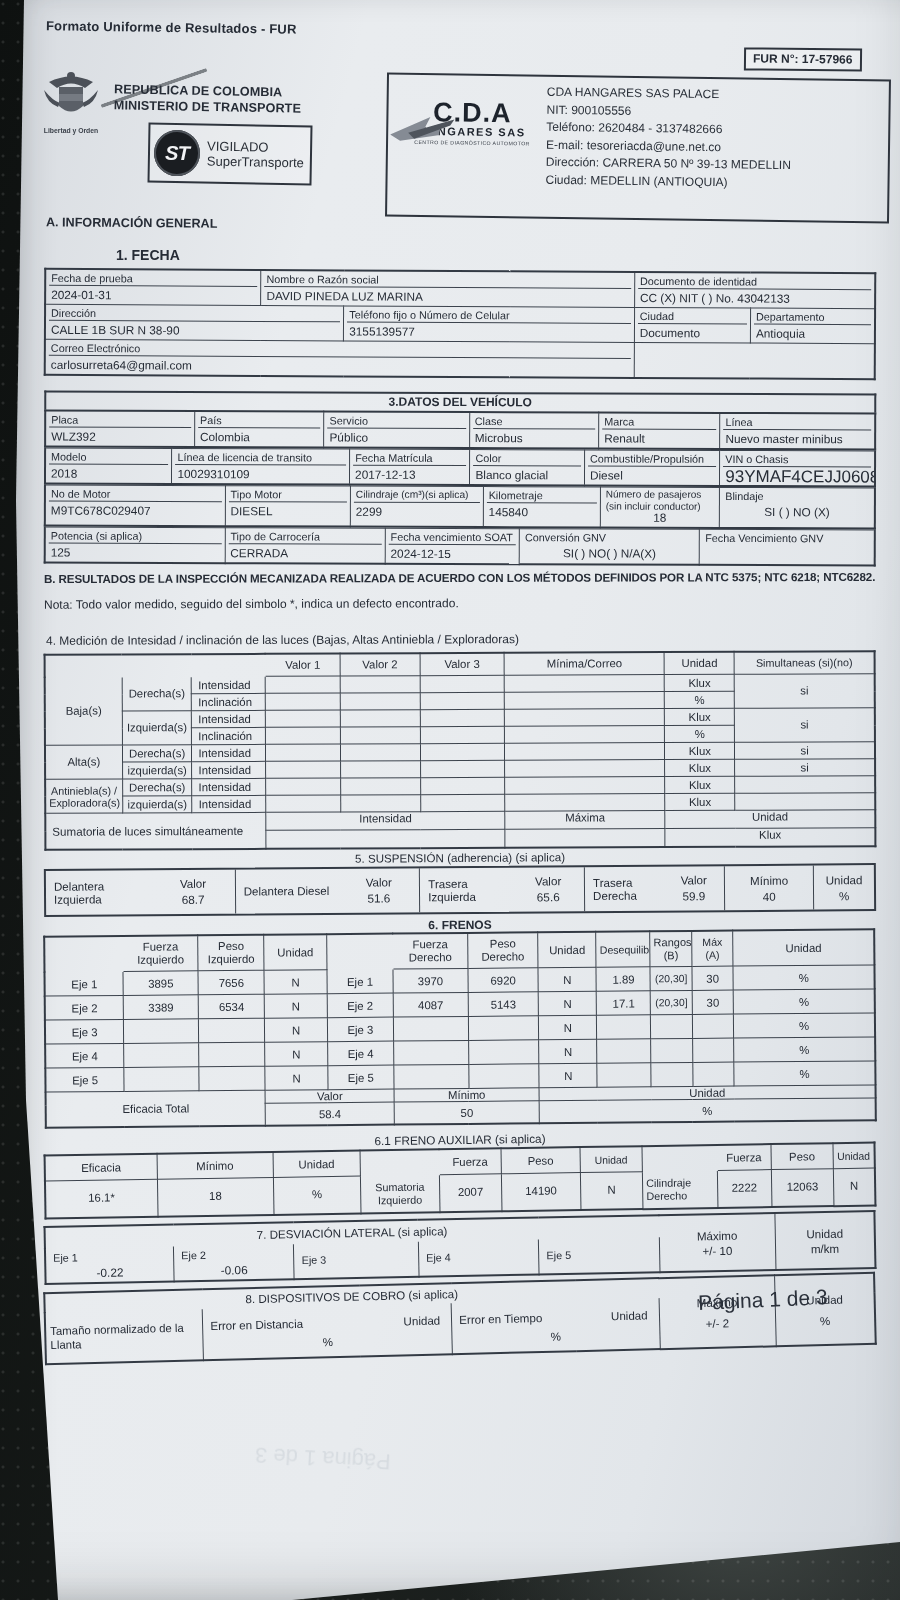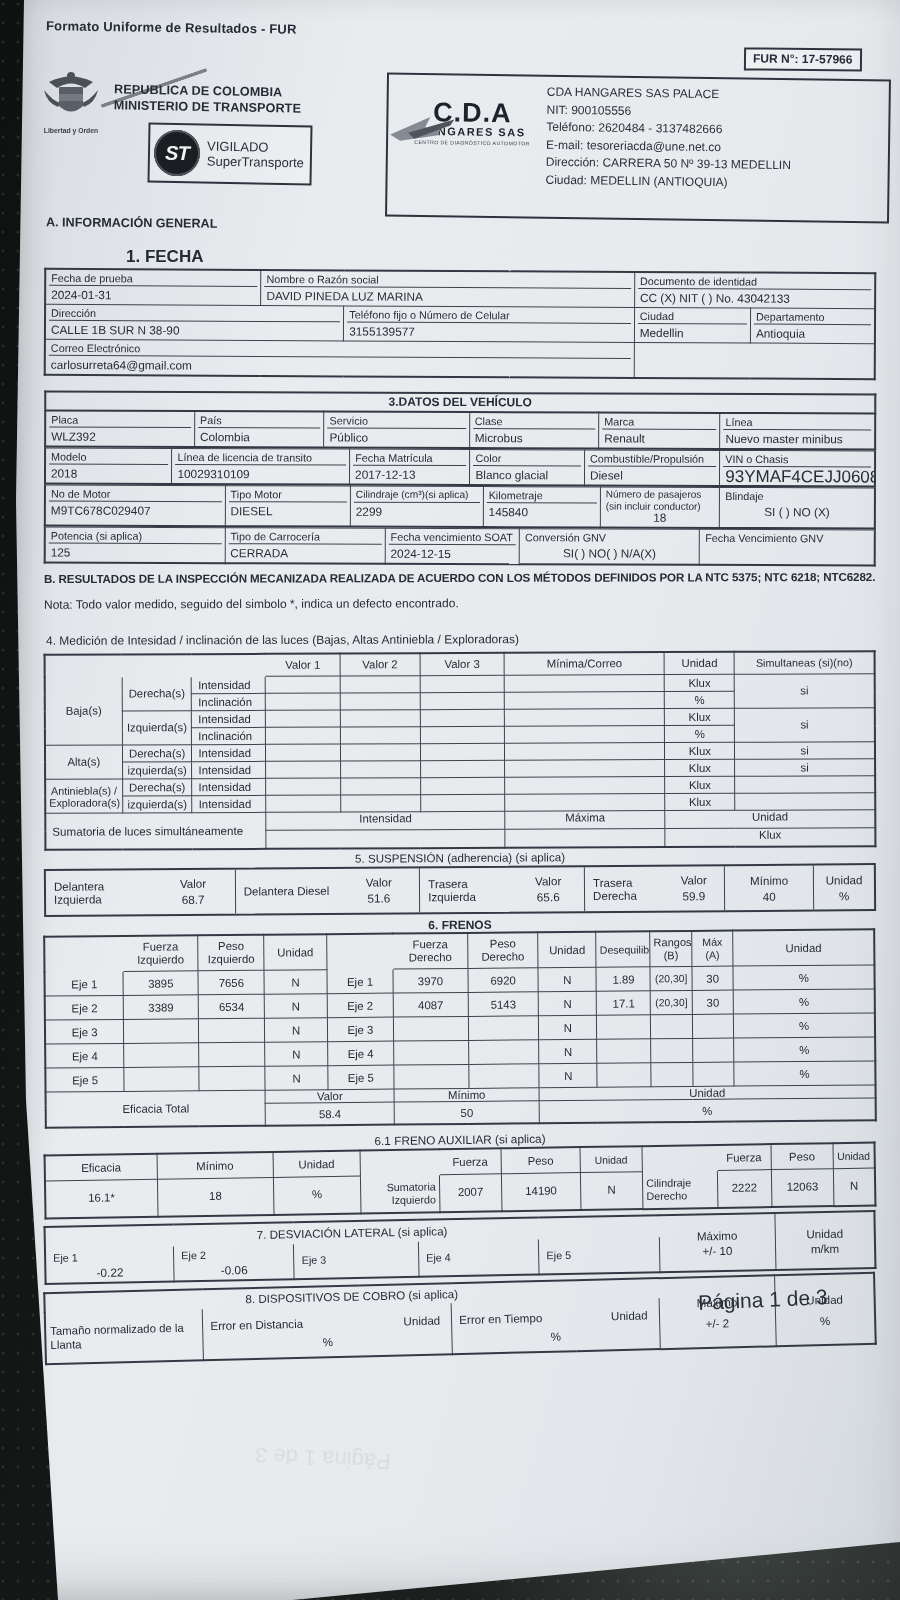--- a/index.html
+++ b/index.html
@@ -39,21 +39,21 @@
   .st-circle{width:46px;height:46px;border-radius:50%;background:#1a1d21;color:#f2f3f5;display:flex;align-items:center;justify-content:center;font-size:20px;font-weight:bold;font-style:italic;margin-left:4px;box-shadow:inset 0 0 0 2px #50555c;letter-spacing:-1px;flex:none}
   .vig-txt{font-size:13px;line-height:15px;margin-left:7px;color:#2a2f37}
   .cda-box{top:76px;left:386px;width:500px;height:140px;border:2px solid #2e343d;transform:rotate(.8deg)}
   .cda-logo{position:absolute;left:14px;top:24px;width:140px;text-align:center}
   .cda-name{font-size:27px;font-weight:bold;letter-spacing:1px;color:#1d232c;line-height:26px}
   .cda-sub{font-size:11px;font-weight:bold;letter-spacing:1.5px;color:#1d232c;line-height:12px}
   .cda-tag{font-size:5.2px;letter-spacing:.4px;color:#3a404a;margin-top:2px}
   .cda-swoosh{position:absolute;left:-12px;top:10px}
   .cda-info{position:absolute;left:158px;top:7px;font-size:12px;line-height:17.6px;color:#2a3039}
   .a-title{top:216px;left:46px;font-size:12.6px;font-weight:bold;transform:rotate(.5deg)}
-  .s1-title{top:247px;left:126px;font-size:17px;font-weight:bold}
+  .s1-title{top:247px;left:116px;font-size:14px;font-weight:bold}
   .s2-title{top:245px;left:262px;width:380px;font-size:12px;font-weight:bold;line-height:14.5px}
   .tblA{top:270px;left:44px;width:832px;transform:rotate(.3deg)}
   .tbl3{top:392px;left:44px;width:832px;transform:rotate(.2deg)}
   .t3title{font-size:12px;font-weight:bold;text-align:center;padding:1px 0 2px}
   .outer{border:2px solid #333a44}
   .b-title{top:571px;left:44px;width:840px;font-size:11.6px;font-weight:bold;transform:rotate(-.15deg);letter-spacing:-.1px}
   .nota{top:597px;left:44px;font-size:12px;transform:rotate(-.2deg)}
   .s4-title{top:633px;left:46px;font-size:12px;transform:rotate(-.2deg)}
   .tbl4{top:652px;left:44px;width:832px;transform:rotate(-.25deg)}
   .tbl4 td{font-size:11.4px;line-height:13px}
@@ -183,21 +183,21 @@
       <td colspan="2">
             <div class="lb lbx">Dirección</div>
             <div class="vl">CALLE 1B SUR N 38-90</div>
           </td>
       <td colspan="2">
             <div class="lb lbx">Teléfono fijo o Número de Celular</div>
             <div class="vl">3155139577</div>
           </td>
       <td>
             <div class="lb lbx">Ciudad</div>
-            <div class="vl">Medellin</div>
+            <div class="vl">Documento</div>
           </td>
       <td>
             <div class="lb lbx">Departamento</div>
             <div class="vl">Antioquia</div>
           </td>
     </tr>
     <tr>
       <td colspan="4">
             <div class="lb lbx">Correo Electrónico</div>
             <div class="vl">carlosurreta64@gmail.com</div>
@@ -660,21 +660,21 @@
       <td style="font-size:10.4px">Unidad</td>
       <td class="noB"></td>
       <td>Fuerza</td>
       <td>Peso</td>
       <td style="font-size:10.4px">Unidad</td>
     </tr>
     <tr class="t61r">
       <td>16.1*</td>
       <td>18</td>
       <td>%</td>
-      <td style="text-align:right;font-size:10.8px">Sumatoria Izquierdo</td>
+      <td style="text-align:center;font-size:10.8px">Sumatoria Izquierdo</td>
       <td>2007</td>
       <td>14190</td>
       <td>N</td>
       <td style="text-align:left;font-size:10.8px">Cilindraje Derecho</td>
       <td>2222</td>
       <td>12063</td>
       <td>N</td>
     </tr>
   </tbody>
     </table>

